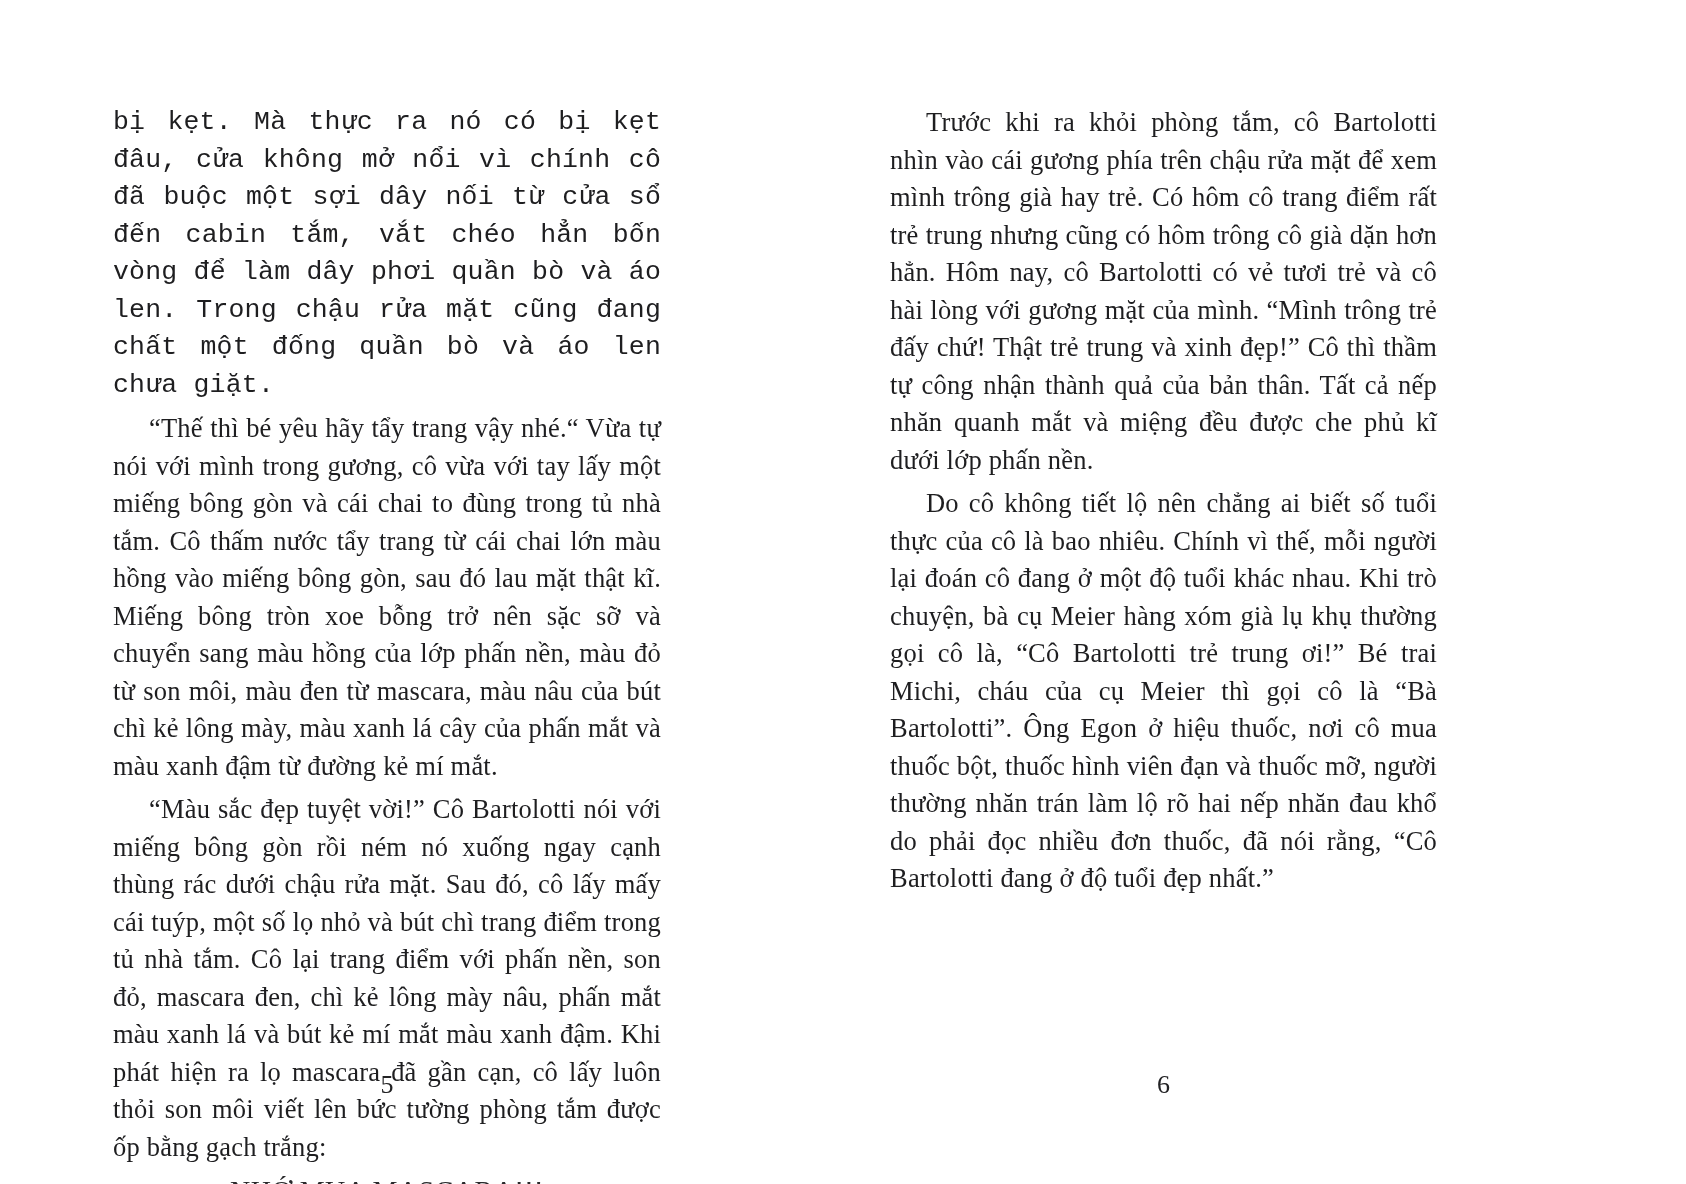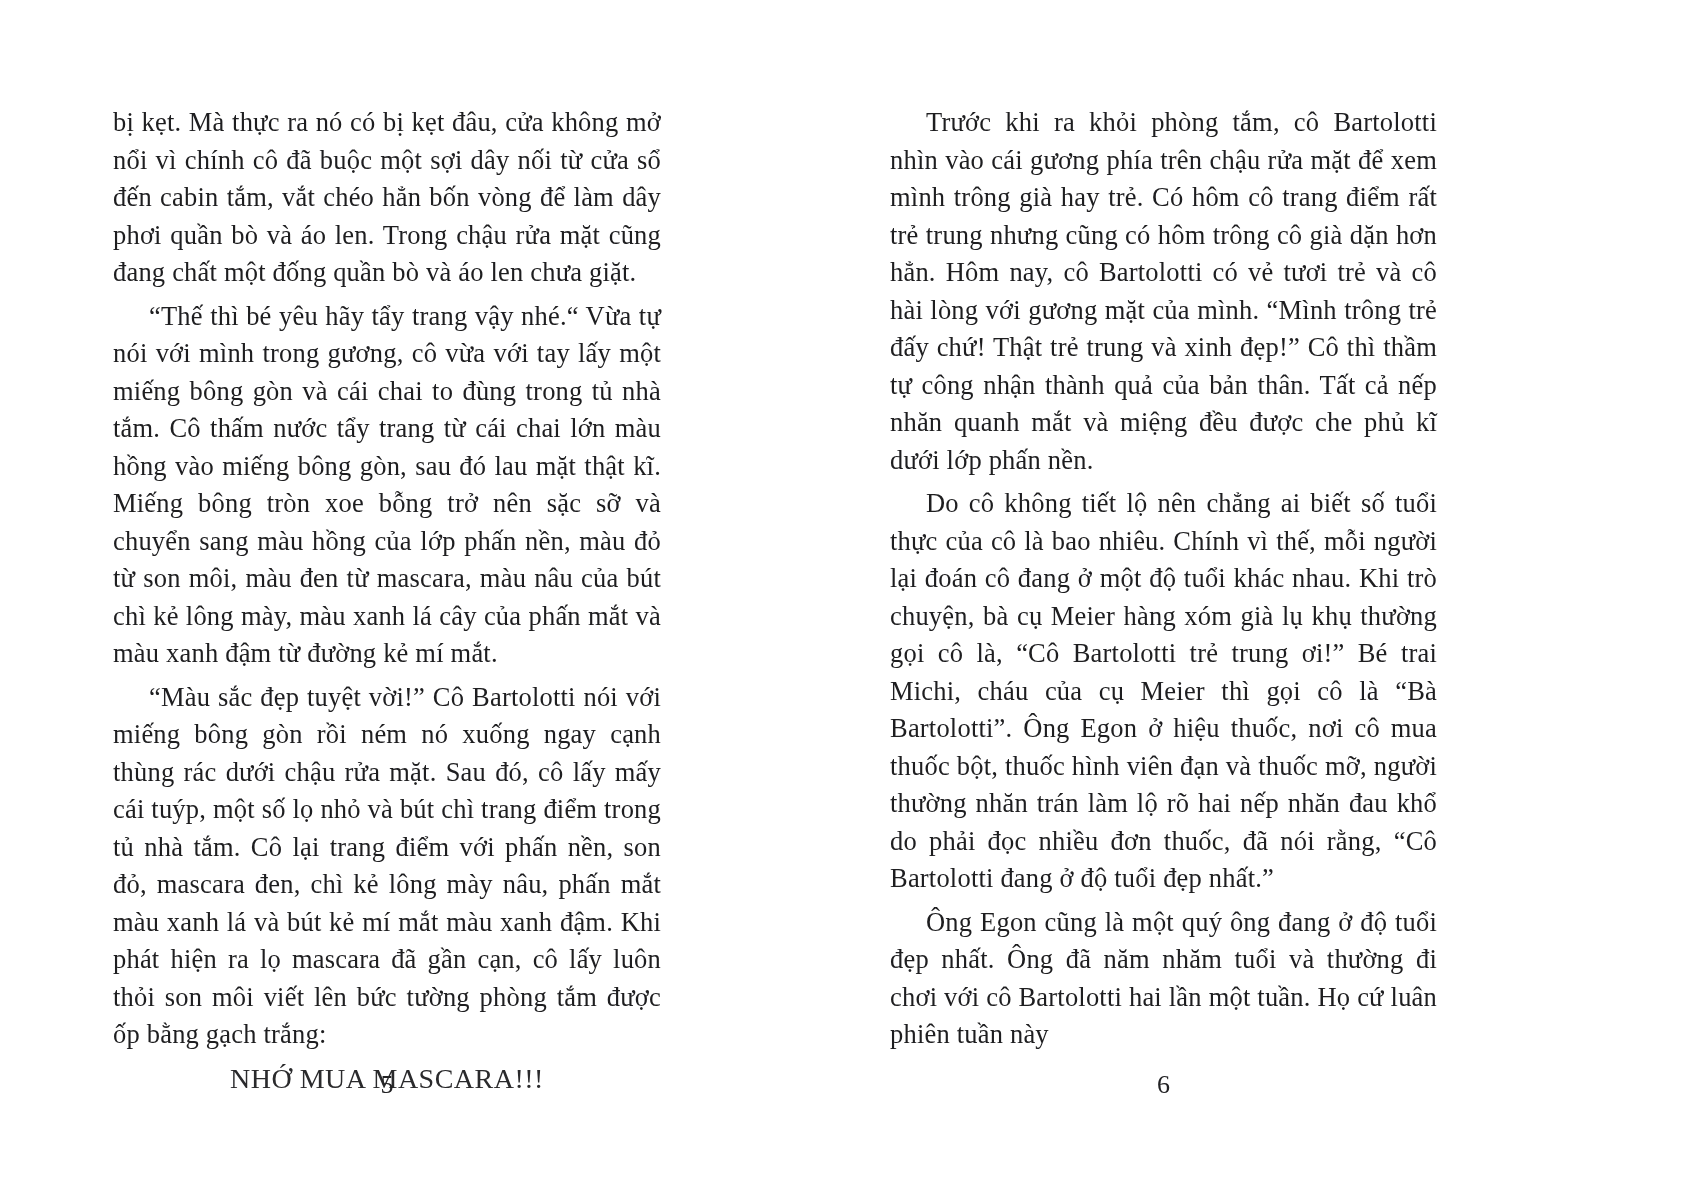--- a/index.html
+++ b/index.html
@@ -23,21 +23,21 @@
   .page.right { left: 890px; width: 547px; }
 
   .page p {
     margin: 0 0 6px 0;
     font-size: 26.5px;
     line-height: 37.5px;
     text-align: justify;
     text-indent: 36px;
     letter-spacing: 0.2px;
   }
-  .page p.no-indent { text-indent: 0; }
+  .page p.no-indent { text-indent: 0; font-family: Liberation Mono, monospace; }
 
   .note-line {
     margin-top: 6px;
     font-size: 28px;
     line-height: 38px;
     text-align: center;
     letter-spacing: 0.5px;
     color: #2a2a2c;
   }
 
@@ -57,17 +57,16 @@
 <div class="page left">
   <p class="no-indent">bị kẹt. Mà thực ra nó có bị kẹt đâu, cửa không mở nổi vì chính cô đã buộc một sợi dây nối từ cửa sổ đến cabin tắm, vắt chéo hẳn bốn vòng để làm dây phơi quần bò và áo len. Trong chậu rửa mặt cũng đang chất một đống quần bò và áo len chưa giặt.</p>
   <p>“Thế thì bé yêu hãy tẩy trang vậy nhé.“ Vừa tự nói với mình trong gương, cô vừa với tay lấy một miếng bông gòn và cái chai to đùng trong tủ nhà tắm. Cô thấm nước tẩy trang từ cái chai lớn màu hồng vào miếng bông gòn, sau đó lau mặt thật kĩ. Miếng bông tròn xoe bỗng trở nên sặc sỡ và chuyển sang màu hồng của lớp phấn nền, màu đỏ từ son môi, màu đen từ mascara, màu nâu của bút chì kẻ lông mày, màu xanh lá cây của phấn mắt và màu xanh đậm từ đường kẻ mí mắt.</p>
   <p>“Màu sắc đẹp tuyệt vời!” Cô Bartolotti nói với miếng bông gòn rồi ném nó xuống ngay cạnh thùng rác dưới chậu rửa mặt. Sau đó, cô lấy mấy cái tuýp, một số lọ nhỏ và bút chì trang điểm trong tủ nhà tắm. Cô lại trang điểm với phấn nền, son đỏ, mascara đen, chì kẻ lông mày nâu, phấn mắt màu xanh lá và bút kẻ mí mắt màu xanh đậm. Khi phát hiện ra lọ mascara đã gần cạn, cô lấy luôn thỏi son môi viết lên bức tường phòng tắm được ốp bằng gạch trắng:</p>
   <div class="note-line">NHỚ MUA MASCARA!!!</div>
 </div>
 
 <div class="page right">
   <p>Trước khi ra khỏi phòng tắm, cô Bartolotti nhìn vào cái gương phía trên chậu rửa mặt để xem mình trông già hay trẻ. Có hôm cô trang điểm rất trẻ trung nhưng cũng có hôm trông cô già dặn hơn hẳn. Hôm nay, cô Bartolotti có vẻ tươi trẻ và cô hài lòng với gương mặt của mình. “Mình trông trẻ đấy chứ! Thật trẻ trung và xinh đẹp!” Cô thì thầm tự công nhận thành quả của bản thân. Tất cả nếp nhăn quanh mắt và miệng đều được che phủ kĩ dưới lớp phấn nền.</p>
   <p>Do cô không tiết lộ nên chẳng ai biết số tuổi thực của cô là bao nhiêu. Chính vì thế, mỗi người lại đoán cô đang ở một độ tuổi khác nhau. Khi trò chuyện, bà cụ Meier hàng xóm già lụ khụ thường gọi cô là, “Cô Bartolotti trẻ trung ơi!” Bé trai Michi, cháu của cụ Meier thì gọi cô là “Bà Bartolotti”. Ông Egon ở hiệu thuốc, nơi cô mua thuốc bột, thuốc hình viên đạn và thuốc mỡ, người thường nhăn trán làm lộ rõ hai nếp nhăn đau khổ do phải đọc nhiều đơn thuốc, đã nói rằng, “Cô Bartolotti đang ở độ tuổi đẹp nhất.”</p>
-  <p>Ông Egon cũng là một quý ông đang ở độ tuổi đẹp nhất. Ông đã năm nhăm tuổi và thường đi chơi với cô Bartolotti hai lần một tuần. Họ cứ luân phiên tuần này</p>
 </div>
 
 <div class="page-number left">5</div>
 <div class="page-number right">6</div>
 
 </body></html>

